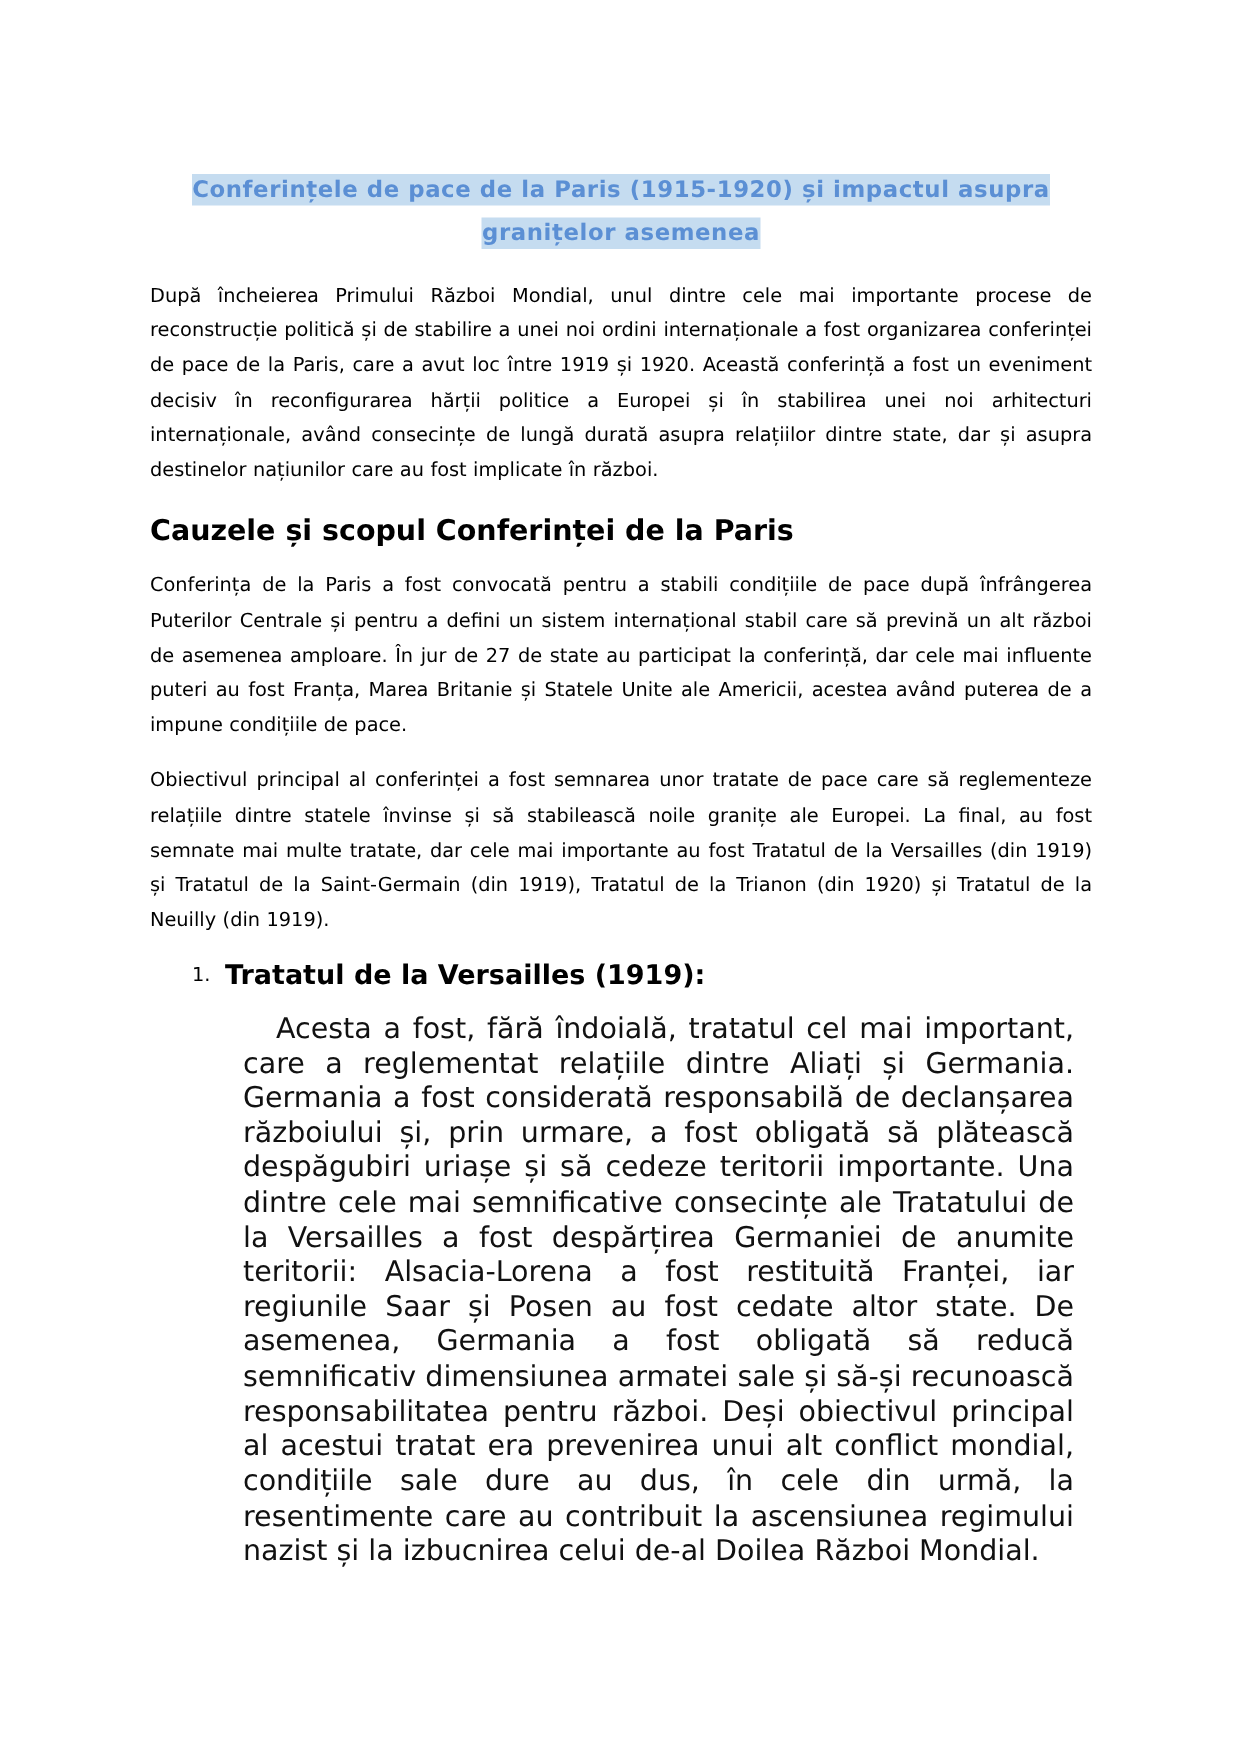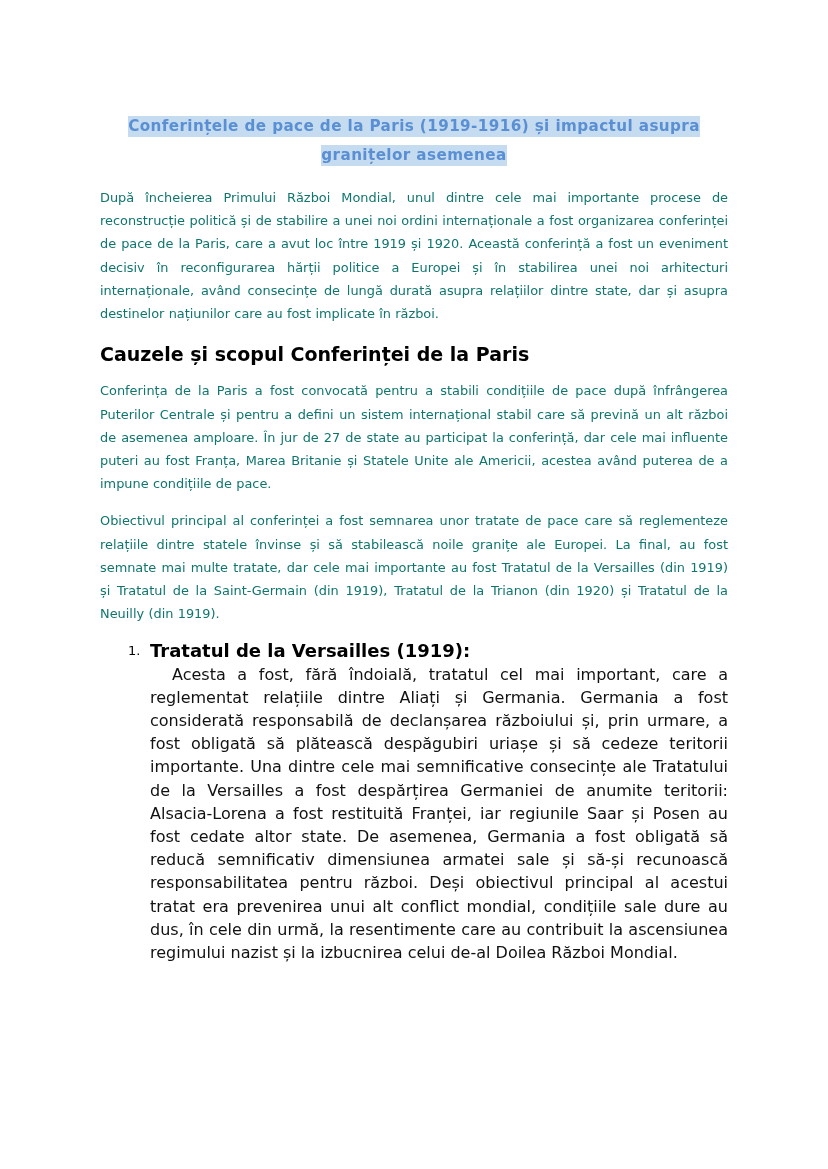--- a/index.html
+++ b/index.html
@@ -47,21 +47,21 @@
     -webkit-box-decoration-break: clone;
   }
 
   
   p.body {
     text-align: justify;
     text-justify: inter-word;
     font-size: 12.9px;
     line-height: 23.2px;
     margin: 0 0 14px 0;
-    color: #0f766e;
+    color: #000000;
     word-spacing: 0.2px;
   }
   p.body:last-child { margin-bottom: 0; }
 
   h3.section {
     font-size: 19px;
     line-height: 23.2px;
     font-weight: bold;
     margin: 18px 0 13px 0;
     color: #000000;
@@ -88,35 +88,35 @@
   }
   .li-title {
     font-weight: bold;
     font-size: 18px;
     line-height: 23.2px;
     display: block;
   }
   p.li-body {
     text-align: justify;
     text-justify: inter-word;
-    font-size: 16px;
+    font-size: 19px;
     line-height: 23.2px;
-    margin: 0;
+    margin: 12px;
     text-indent: 22px;
     color: #111111;
   }
 </style>
 </head>
 <body>
 
 <div class="page">
   <div class="content">
 
     <h1 class="doc-title">
-      <span class="hl">Conferințele de pace de la Paris (1919-1916) și impactul asupra</span><br>
+      <span class="hl">Conferințele de pace de la Paris (1915-1920) și impactul asupra</span><br>
       <span class="hl">granițelor asemenea</span>
     </h1>
 
     <p class="body">După încheierea Primului Război Mondial, unul dintre cele mai importante procese de reconstrucție politică și de stabilire a unei noi ordini internaționale a fost organizarea conferinței de pace de la Paris, care a avut loc între 1919 și 1920. Această conferință a fost un eveniment decisiv în reconfigurarea hărții politice a Europei și în stabilirea unei noi arhitecturi internaționale, având consecințe de lungă durată asupra relațiilor dintre state, dar și asupra destinelor națiunilor care au fost implicate în război.</p>
 
     <h3 class="section">Cauzele și scopul Conferinței de la Paris</h3>
 
     <p class="body">Conferința de la Paris a fost convocată pentru a stabili condițiile de pace după înfrângerea Puterilor Centrale și pentru a defini un sistem internațional stabil care să prevină un alt război de asemenea amploare. În jur de 27 de state au participat la conferință, dar cele mai influente puteri au fost Franța, Marea Britanie și Statele Unite ale Americii, acestea având puterea de a impune condițiile de pace.</p>
 
     <p class="body">Obiectivul principal al conferinței a fost semnarea unor tratate de pace care să reglementeze relațiile dintre statele învinse și să stabilească noile granițe ale Europei. La final, au fost semnate mai multe tratate, dar cele mai importante au fost Tratatul de la Versailles (din 1919) și Tratatul de la Saint-Germain (din 1919), Tratatul de la Trianon (din 1920) și Tratatul de la Neuilly (din 1919).</p>

